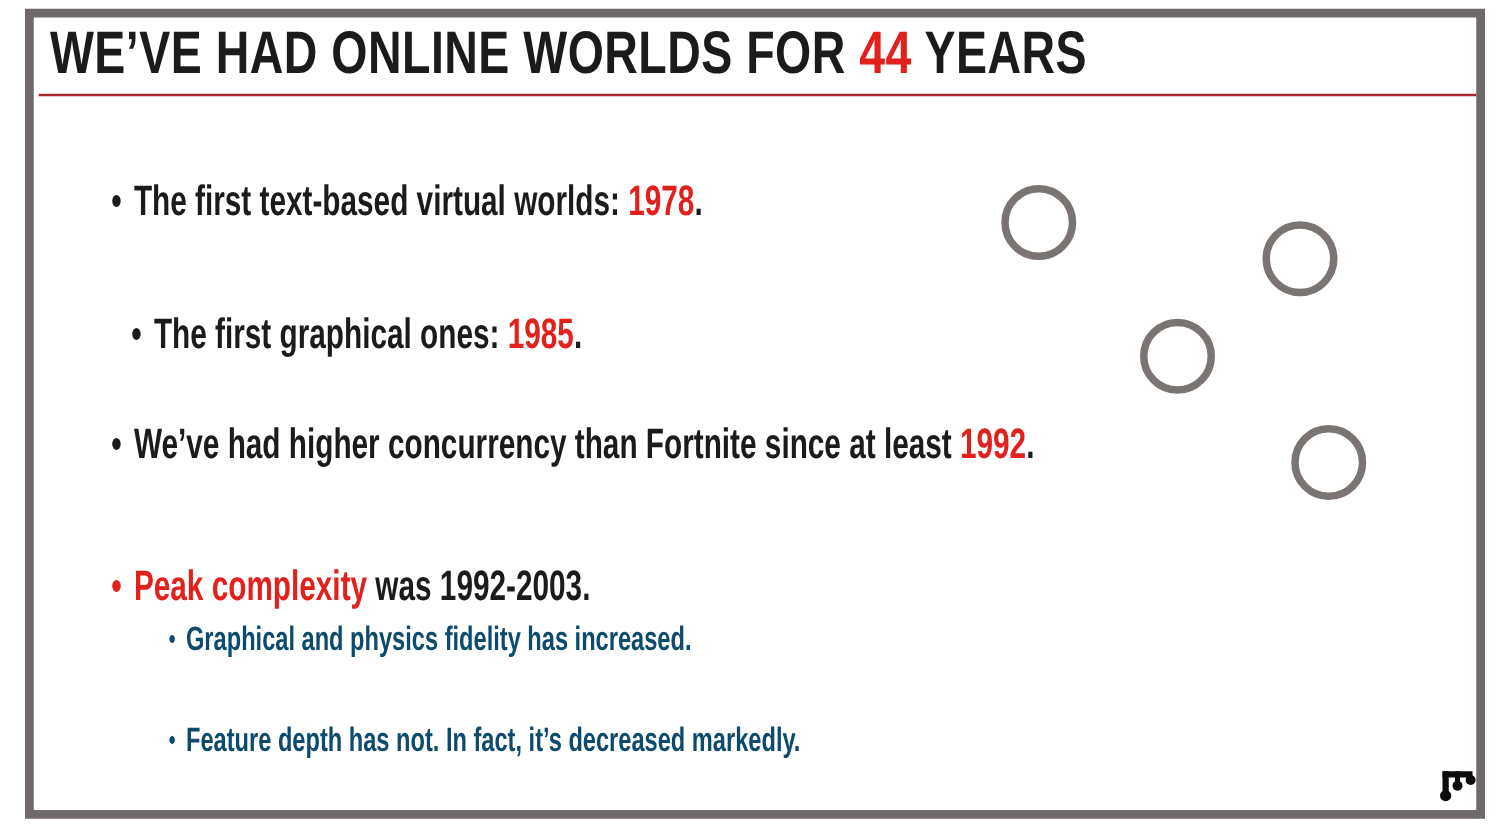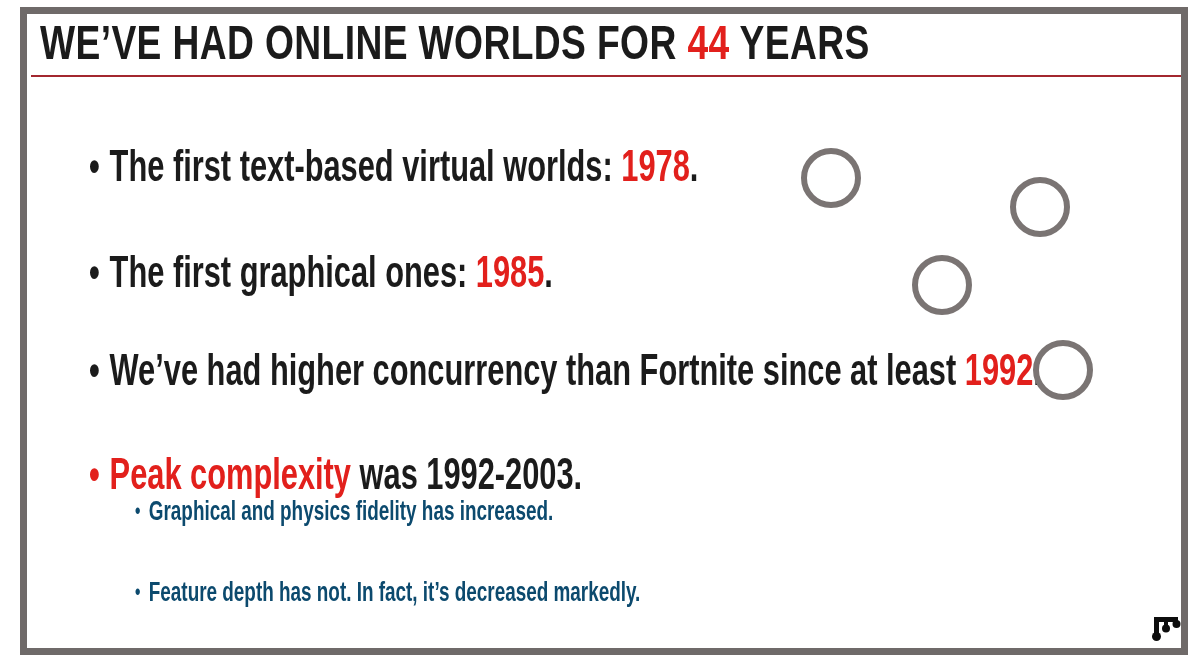--- a/index.html
+++ b/index.html
@@ -45,42 +45,42 @@
     background: #a3272f;
   }
 
   .accent { color: #e2201c; }
 
   ul.bullets { list-style: none; }
 
   li.main {
     position: absolute;
     left: 62px;
-    font-size: 44px;
+    font-size: 34px;
     font-weight: 700;
     color: #1b1b1b;
     line-height: 1;
   }
   li.main .cond { transform: scaleX(0.70); }
   li.main .dot { display: inline-block; margin-right: 14px; }
 
   li.sub {
     position: absolute;
     left: 108px;
     font-size: 27px;
     font-weight: 700;
     color: #0c4a6e;
     line-height: 1;
   }
   li.sub .cond { transform: scaleX(0.70); }
   li.sub .dot { display: inline-block; margin-right: 12px; font-size: 22px; vertical-align: 2px; }
 
   .b1 { top: 130px; }
-  .b2 { top: 236px; }
-  .b3 { top: 334px; }
+  .b2 { top: 236px; margin-left: 16px; }
+  .b3 { top: 324px; }
   .b4 { top: 438px; text-align: right; }
   .s1 { top: 484px; }
   .s2 { top: 521px; margin-top: 44px; }
 
   .circle {
     position: absolute;
     width: 60px; height: 60px;
     border: 6px solid #7a7473;
     border-radius: 50%;
     background: transparent;

